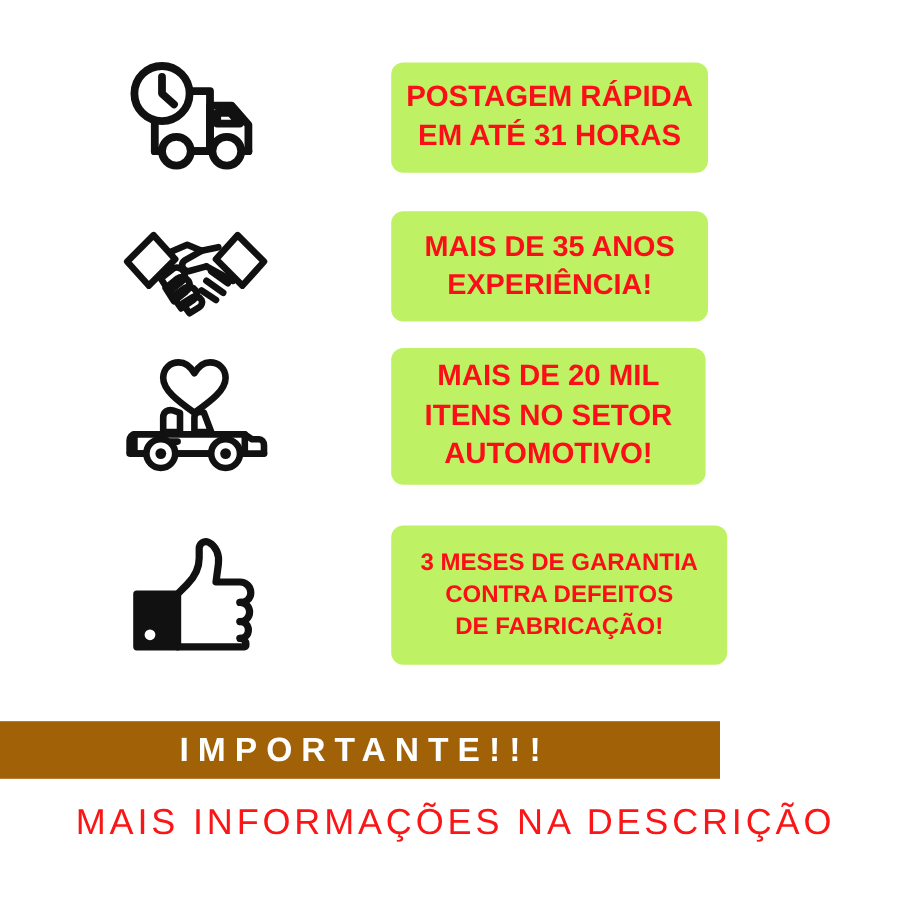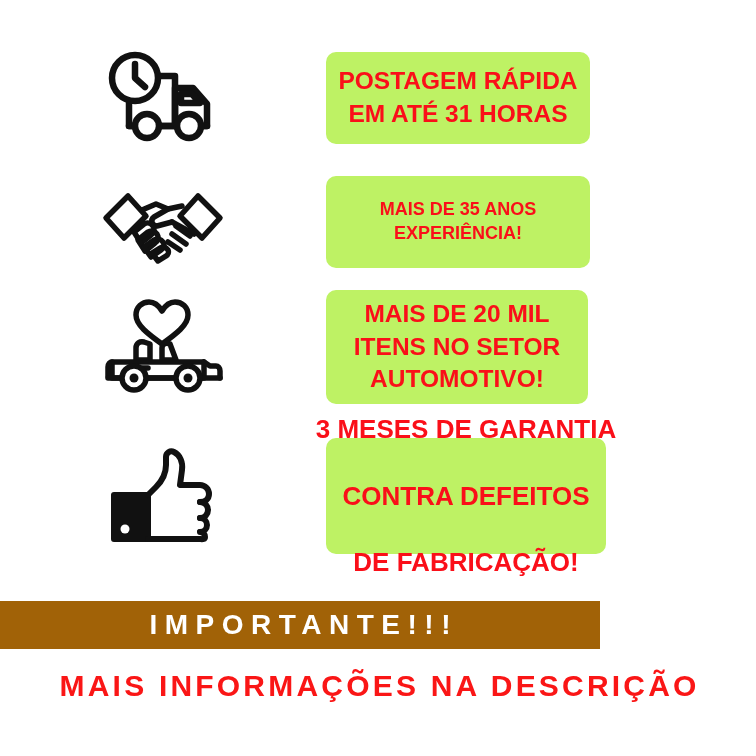--- a/index.html
+++ b/index.html
@@ -66,31 +66,30 @@
     box-sizing: border-box;
     flex: none;
   }
 
   .feature-row.r1 .text-card {
     width: 264px; height: 92px;
     font-size: 24.5px; line-height: 1.33;
   }
   .feature-row.r2 .text-card {
     width: 264px; height: 92px;
-    font-size: 18px; line-height: 1.33;
+    font-size: 24px; line-height: 1.33;
   }
   .feature-row.r3 .text-card {
     width: 262px; height: 114px;
     font-size: 24.5px; line-height: 1.33;
   }
   .feature-row.r4 .text-card {
     width: 280px; height: 116px;
-    font-size: 26px; line-height: 1.33;
+    font-size: 20px; line-height: 1.33;
     padding: 0 6px;
-    gap: 32px;
   }
 
   .text-card .line { white-space: nowrap; display: block; }
 
   
   .important-block {
     position: absolute;
     left: 0;
     top: 596px;
     width: 756px;
@@ -124,21 +123,21 @@
     top: 64px;
     width: 756px;
     height: 52px;
     display: flex;
     align-items: center;
     justify-content: center;
   }
 
   .description-text {
     color: #fa1616;
-    font-weight: bold;
+    font-weight: normal;
     font-size: 30px;
     letter-spacing: 3.2px;
     text-indent: 3.2px;
     white-space: nowrap;
   }
 </style>
 </head>
 <body>
 
 <div id="promo-banner">

